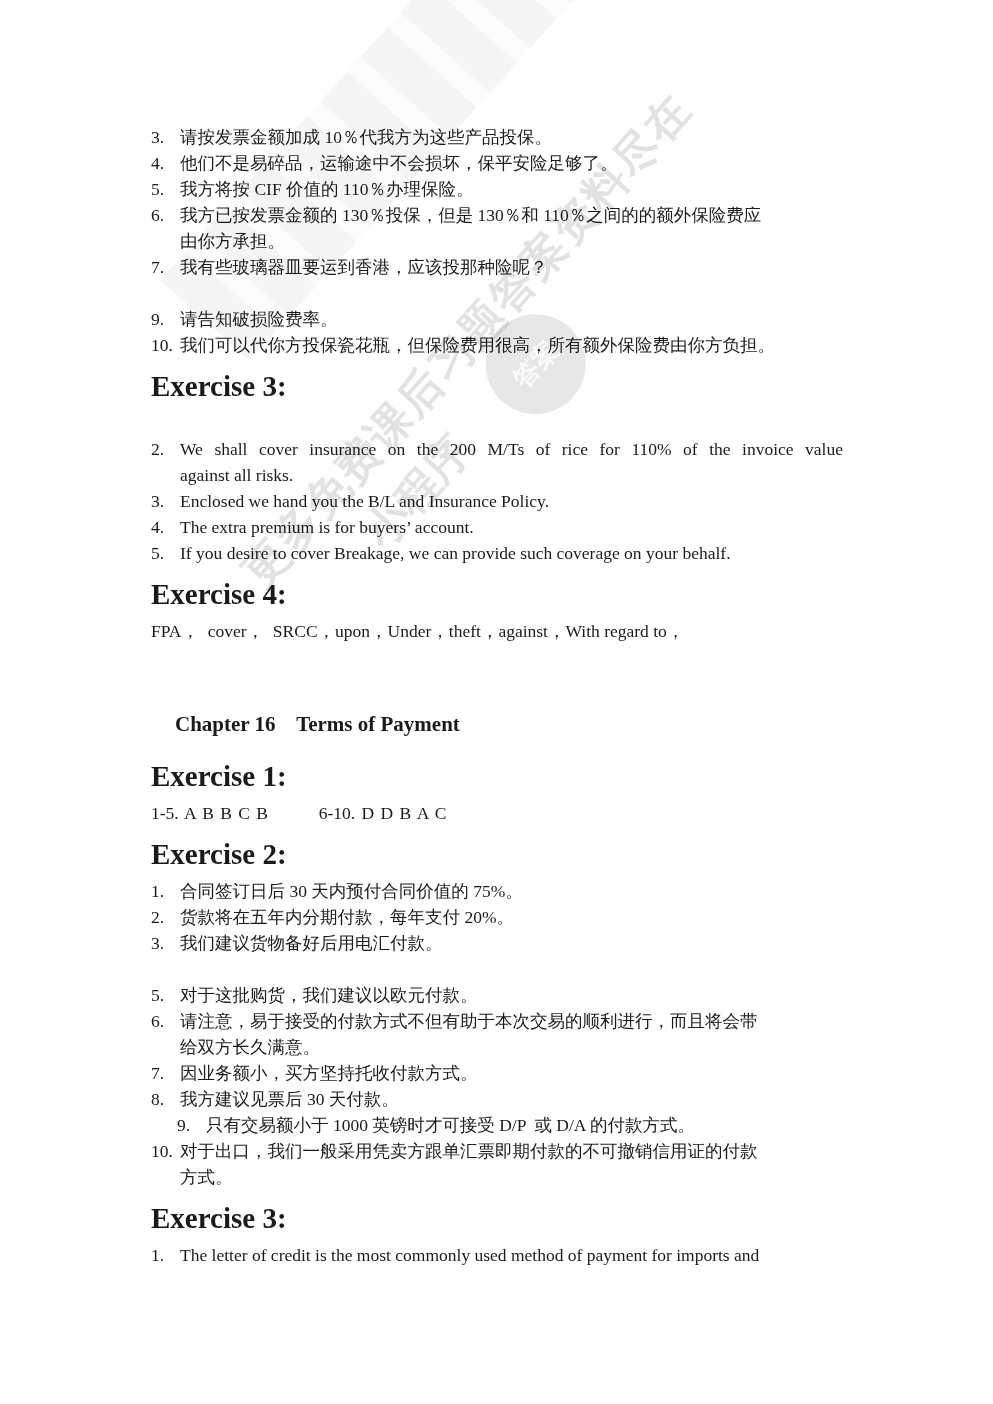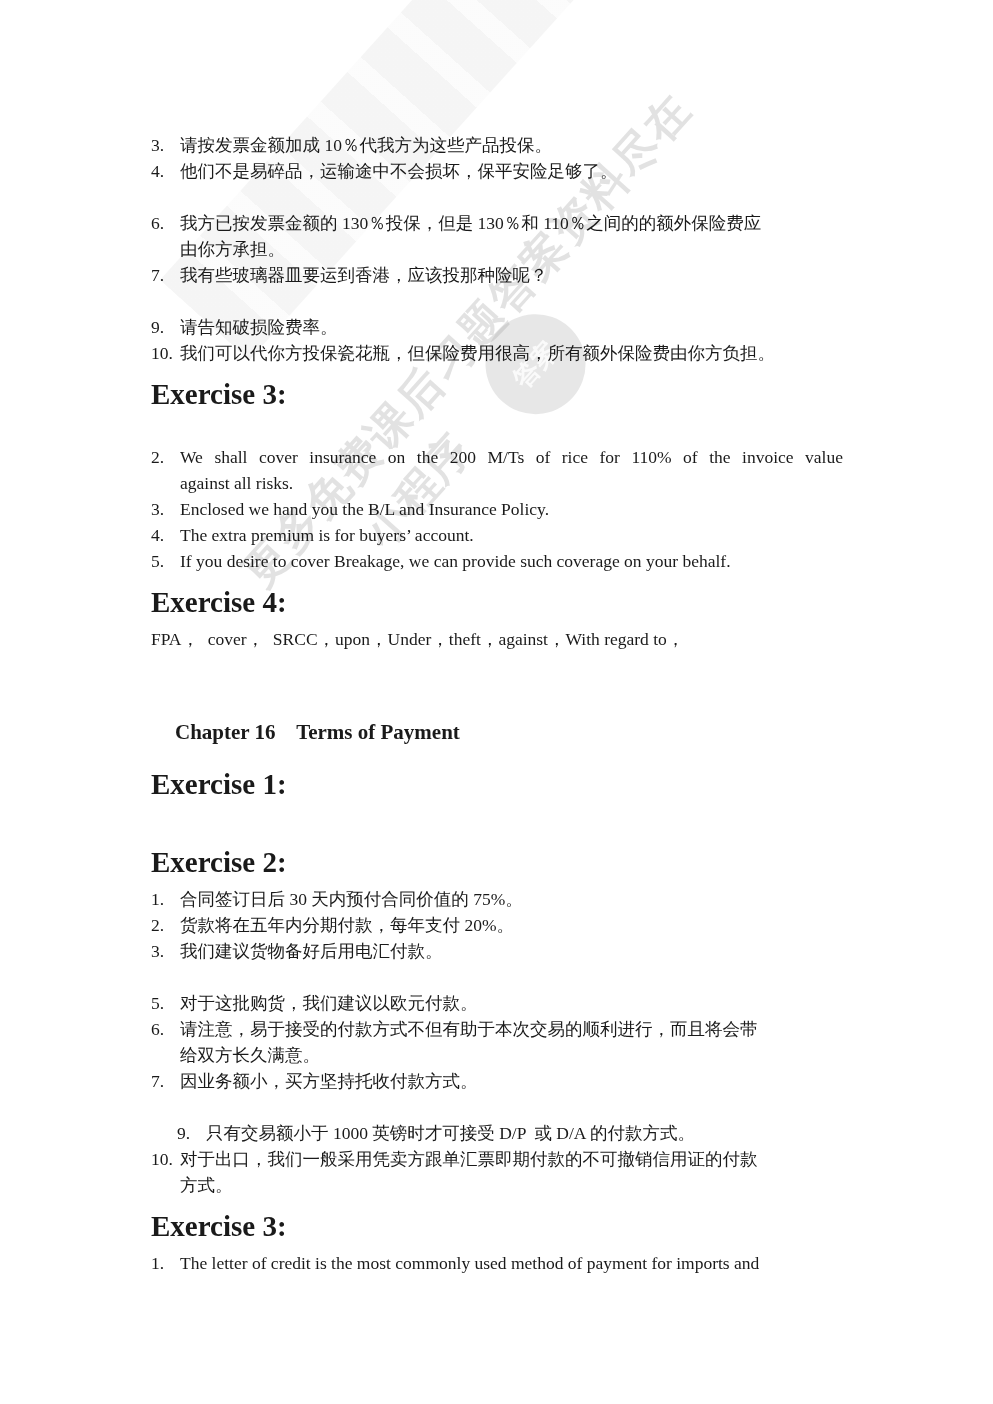--- a/index.html
+++ b/index.html
@@ -6,21 +6,21 @@
   body {
     width: 993px; height: 1404px;
     background: #ffffff;
     position: relative;
     overflow: hidden;
     font-family: "Liberation Serif", "DejaVu Serif", serif;
     color: #1a1a1a;
   }
   .page {
     position: absolute;
-    left: 151px; top: 12px; width: 692px; height: 1007px;
+    left: 151px; top: 4px; width: 692px; height: 1007px;
   }
   .line {
     position: absolute; left: 0;
     font-size: 17.5px; line-height: 24px;
     white-space: nowrap;
   }
   .num { display: inline-block; width: 29px; }
   .cont { padding-left: 29px; text-align: right; }
   .justify { width: 692px; text-align: justify; text-align-last: justify; white-space: normal; }
   .h2 {
@@ -69,48 +69,55 @@
 <div class="watermark">
   <span class="wm-line1">更多免费课后习题答案资料尽在</span>
   <span class="wm-line2">小程序</span>
   <span class="wm-seal">答案</span>
 </div>
 
 <div class="page">
 
   <div class="line" style="top:121px"><span class="num">3.</span><span>请按发票金额加成 10％代我方为这些产品投保。</span></div>
   <div class="line" style="top:147px"><span class="num">4.</span><span>他们不是易碎品，运输途中不会损坏，保平安险足够了。</span></div>
+  <div class="line" style="top:173px"><span class="num">5.</span><span>我方将按 CIF 价值的 110％办理保险。</span></div>
   <div class="line" style="top:199px"><span class="num">6.</span><span>我方已按发票金额的 130％投保，但是 130％和 110％之间的的额外保险费应</span></div>
   <div class="line cont" style="top:225px">由你方承担。</div>
   <div class="line" style="top:251px"><span class="num">7.</span><span>我有些玻璃器皿要运到香港，应该投那种险呢？</span></div>
   <div class="line" style="top:303px"><span class="num">9.</span><span>请告知破损险费率。</span></div>
   <div class="line" style="top:329px"><span class="num">10.</span><span>我们可以代你方投保瓷花瓶，但保险费用很高，所有额外保险费由你方负担。</span></div>
 
   <div class="h2" style="top:368px">Exercise 3:</div>
   <div class="line justify" style="top:433px"><span class="num">2.</span><span>We shall cover insurance on the 200 M/Ts of rice for 110% of the invoice value</span></div>
   <div class="line cont" style="top:459px">against all risks.</div>
   <div class="line" style="top:485px"><span class="num">3.</span><span>Enclosed we hand you the B/L and Insurance Policy.</span></div>
   <div class="line" style="top:511px"><span class="num">4.</span><span>The extra premium is for buyers’ account.</span></div>
   <div class="line" style="top:537px"><span class="num">5.</span><span>If you desire to cover Breakage, we can provide such coverage on your behalf.</span></div>
 
   <div class="h2" style="top:576px">Exercise 4:</div>
   <div class="line" style="top:615px; white-space:pre;">FPA，  cover，  SRCC，upon，Under，theft，against，With regard to，</div>
 
   <div class="h1" style="top:706px">Chapter 16    Terms of Payment</div>
 
   <div class="h2" style="top:758px">Exercise 1:</div>
+  <div class="line answers" style="top:797px">
+    <span>1-5. A B B C B</span>
+    <span style="display:inline-block;width:38px"></span>
+    <span>6-10. D D B A C</span>
+  </div>
 
   <div class="h2" style="top:836px">Exercise 2:</div>
   <div class="line" style="top:875px"><span class="num">1.</span><span>合同签订日后 30 天内预付合同价值的 75%。</span></div>
   <div class="line" style="top:901px"><span class="num">2.</span><span>货款将在五年内分期付款，每年支付 20%。</span></div>
   <div class="line" style="top:927px"><span class="num">3.</span><span>我们建议货物备好后用电汇付款。</span></div>
   <div class="line" style="top:979px"><span class="num">5.</span><span>对于这批购货，我们建议以欧元付款。</span></div>
   <div class="line" style="top:1005px"><span class="num">6.</span><span>请注意，易于接受的付款方式不但有助于本次交易的顺利进行，而且将会带</span></div>
   <div class="line cont" style="top:1031px">给双方长久满意。</div>
   <div class="line" style="top:1057px"><span class="num">7.</span><span>因业务额小，买方坚持托收付款方式。</span></div>
+  <div class="line" style="top:1083px"><span class="num">8.</span><span>我方建议见票后 30 天付款。</span></div>
   <div class="line" style="top:1109px; white-space:pre;margin-left:26px;"><span class="num">9.</span><span>只有交易额小于 1000 英镑时才可接受 D/P  或 D/A 的付款方式。</span></div>
   <div class="line" style="top:1135px"><span class="num">10.</span><span>对于出口，我们一般采用凭卖方跟单汇票即期付款的不可撤销信用证的付款</span></div>
   <div class="line cont" style="top:1161px">方式。</div>
 
   <div class="h2" style="top:1200px">Exercise 3:</div>
   <div class="line" style="top:1239px"><span class="num">1.</span><span>The letter of credit is the most commonly used method of payment for imports and</span></div>
 
 </div>
 
 </body></html>

